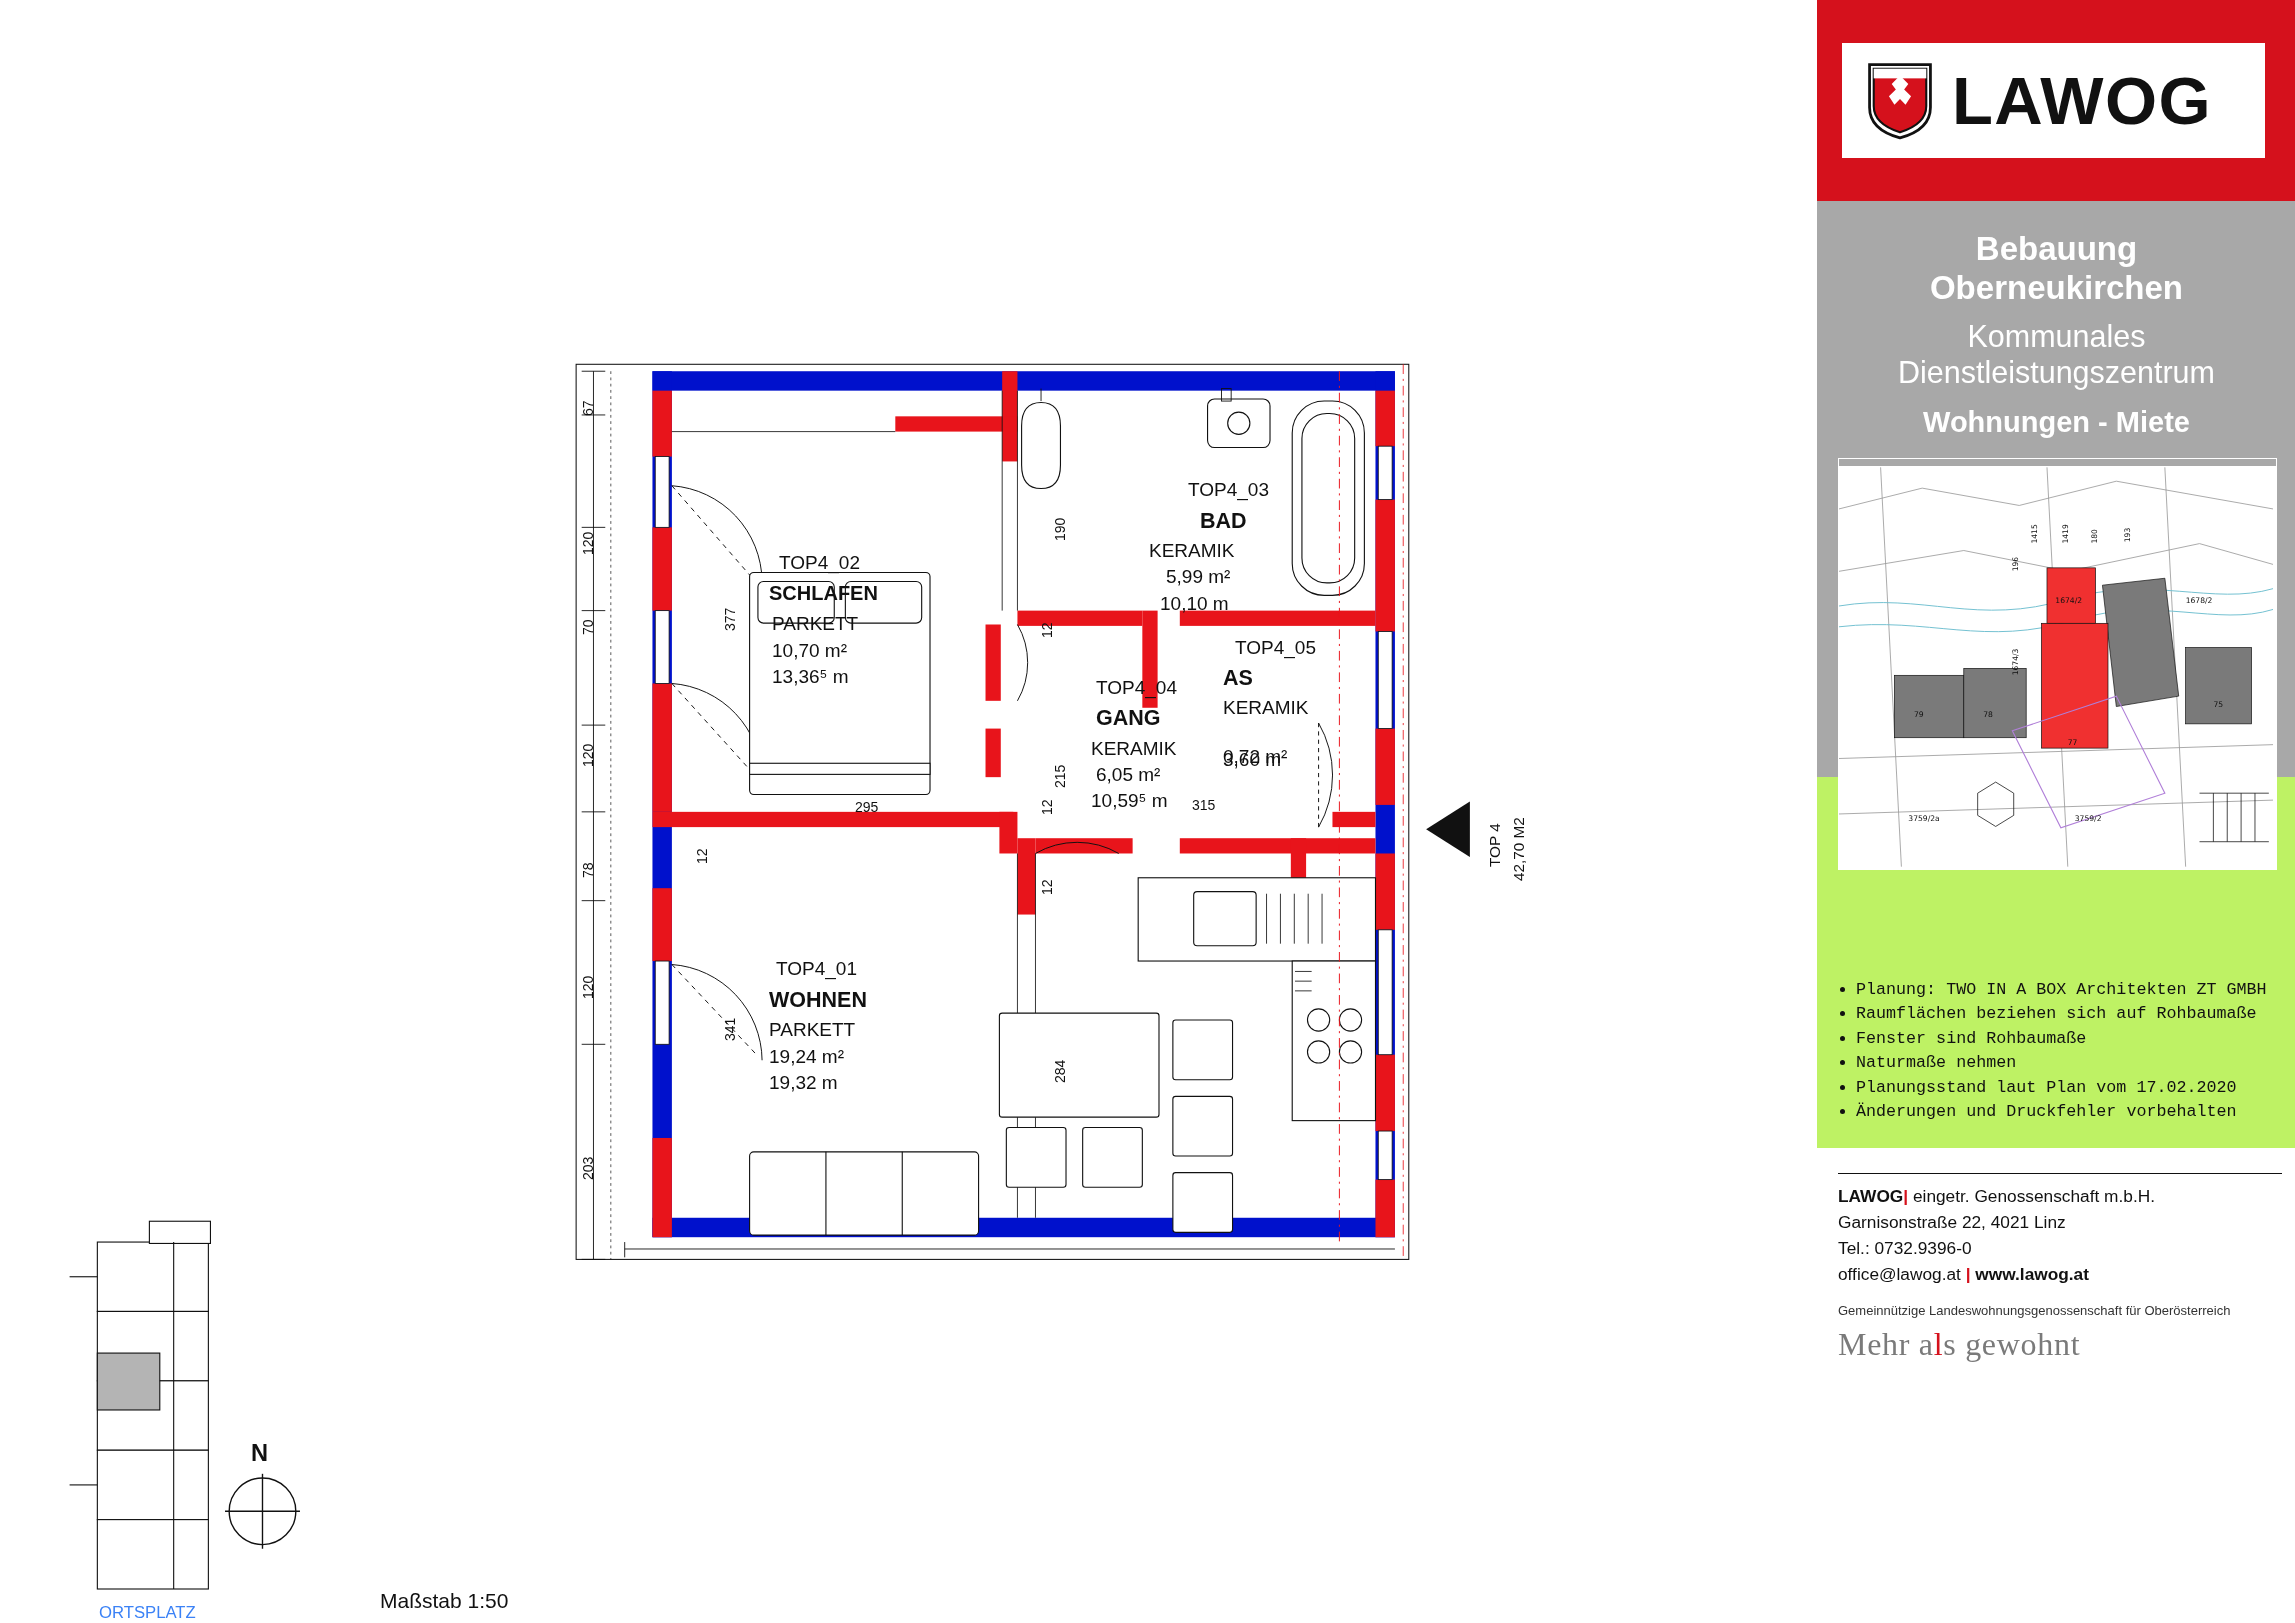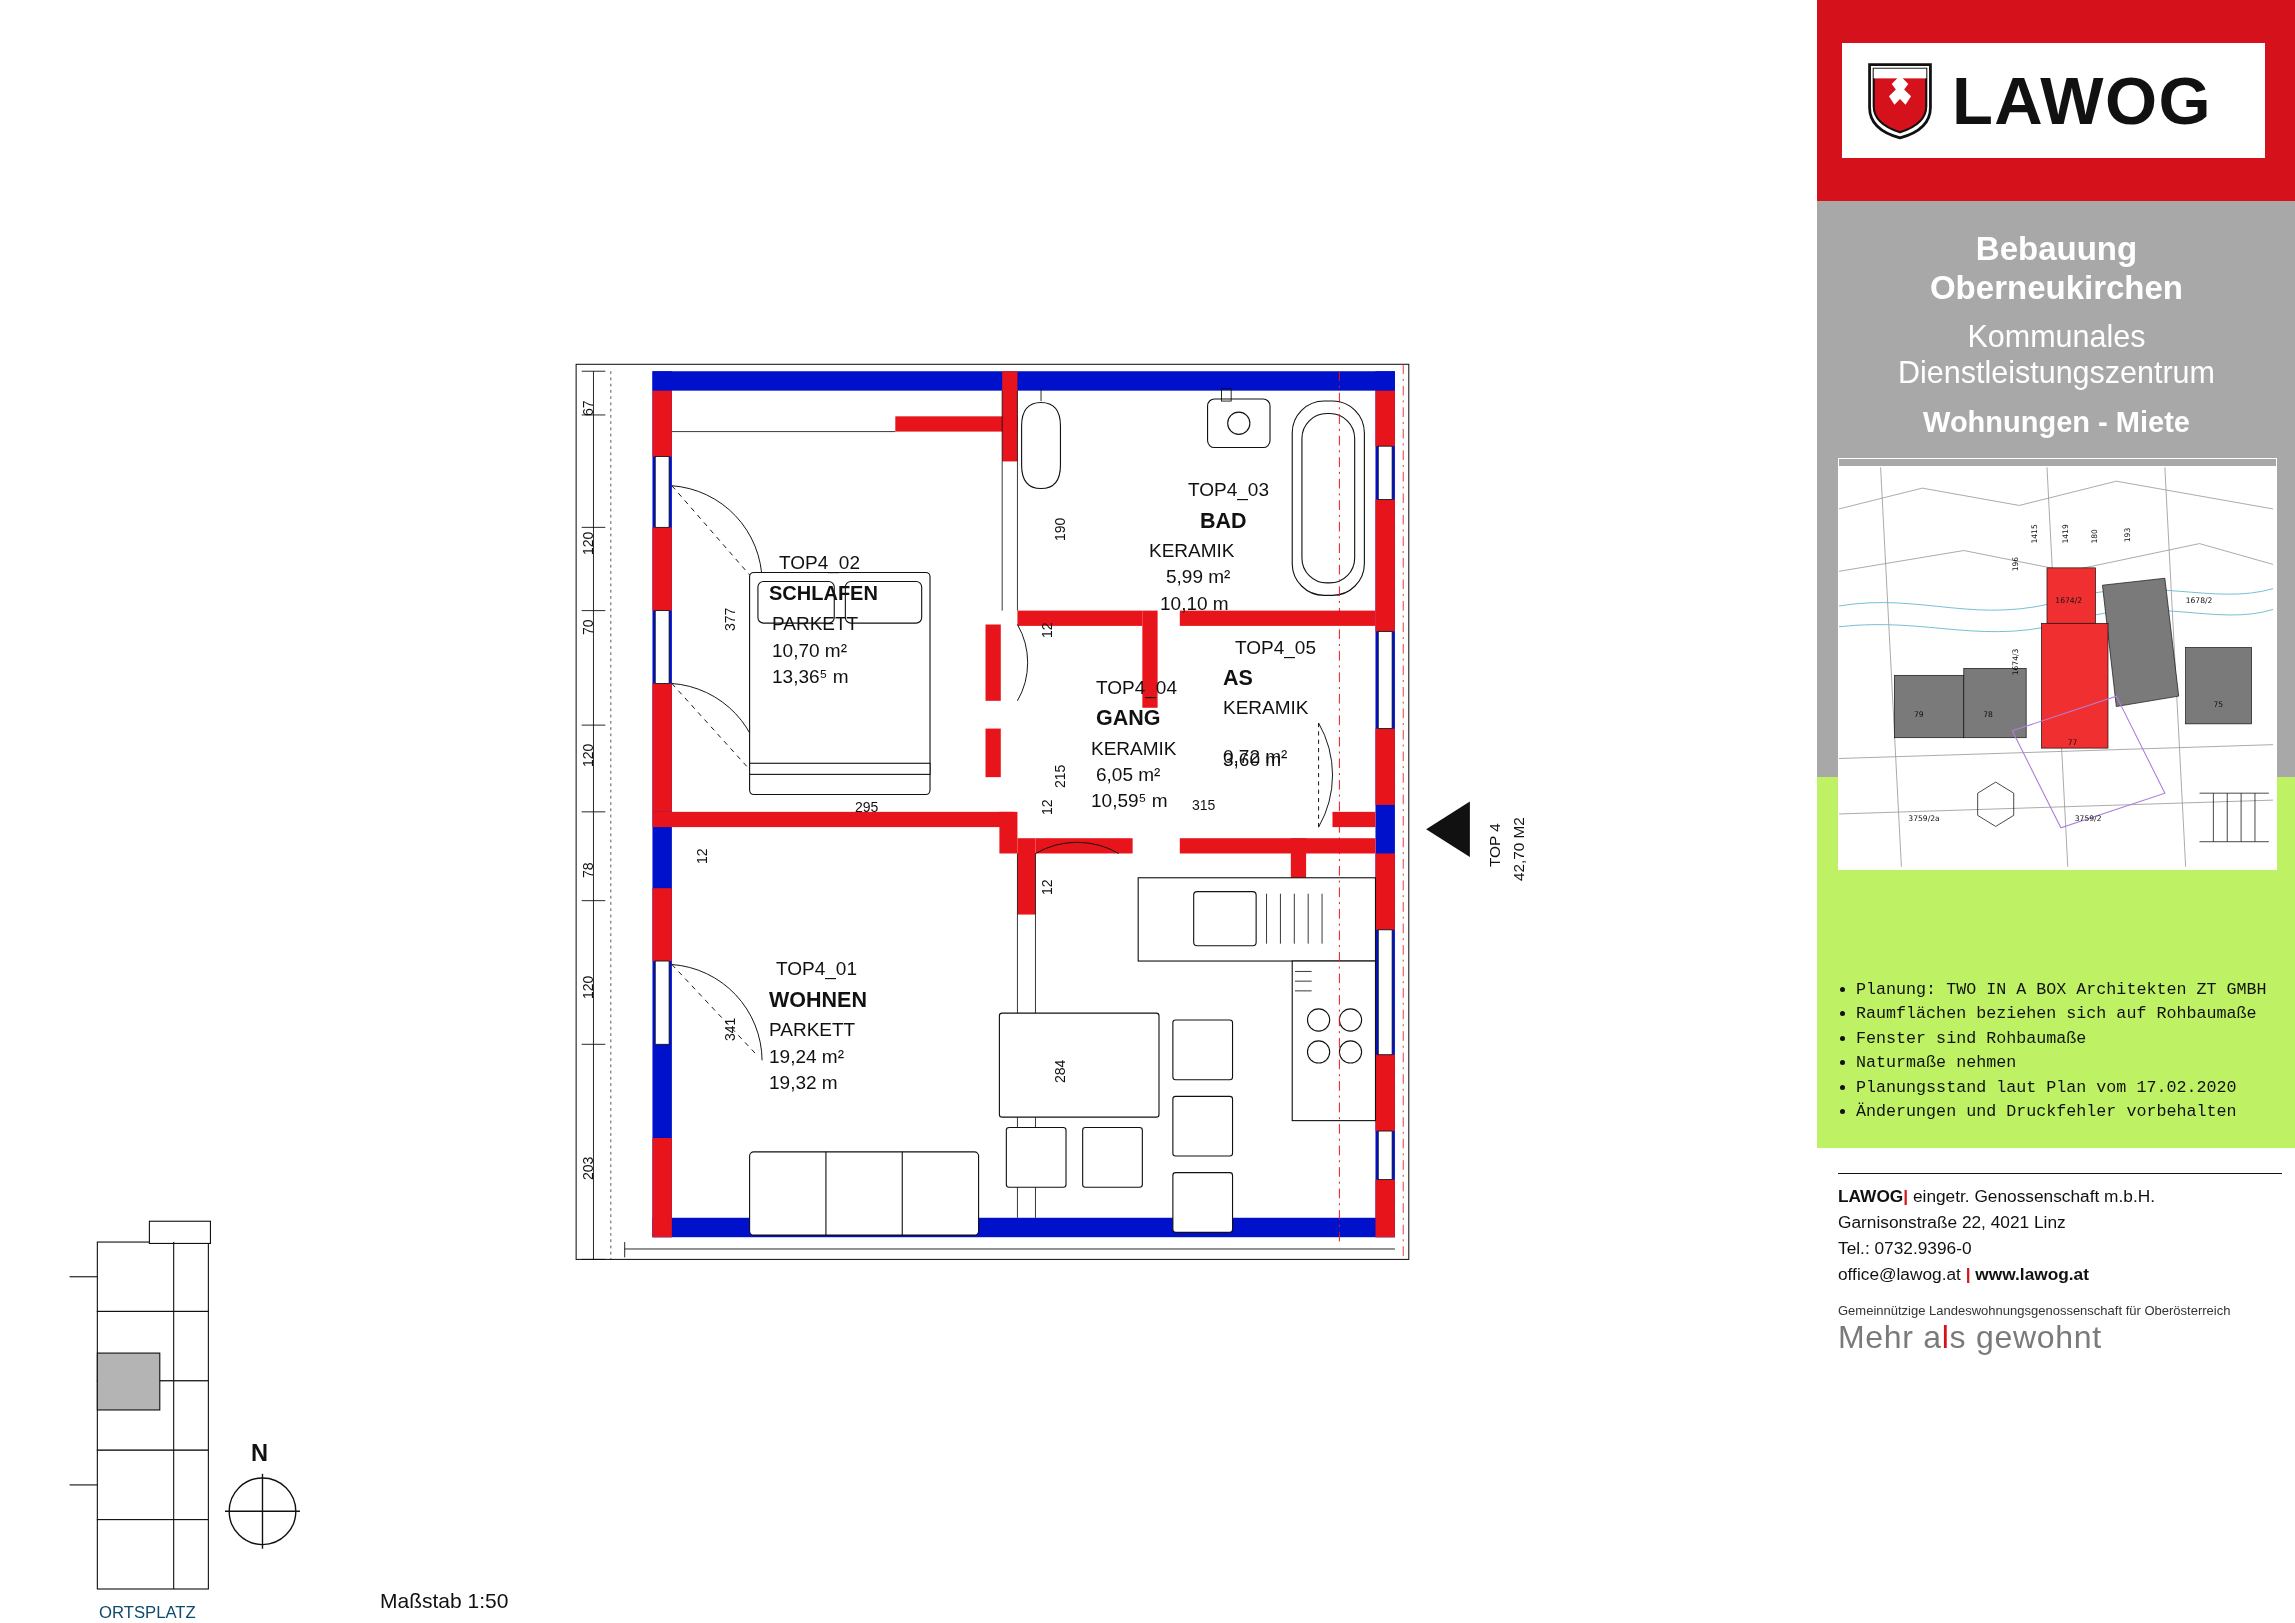--- a/index.html
+++ b/index.html
@@ -35,32 +35,32 @@
   .notes{position:absolute;left:21px;top:978px;width:444px;color:#111;font-size:16.7px;line-height:23px;}
   .notes li{margin-bottom:1.4px;}
   .notes ul{margin:0;padding-left:18px;font-family:Liberation Mono, monospace;}
 
   .footer{position:absolute;left:21px;top:1173px;width:444px;color:#111;font-size:17.3px;line-height:26px;}
   .footer .rule{width:444px;height:1.4px;background:#111;margin-bottom:8.3px;}
   .lawog-sm{font-weight:bold;}
   .pipe{color:#d5111c;font-weight:bold;}
   .footer a,.footer .lnk{color:#111;}
   .small-note{font-size:13px;color:#333;margin-top:11px;}
-  .slogan{font-size:32px;color:#7a7a7a;margin-top:0;letter-spacing:0.7px;}
+  .slogan{font-size:32px;color:#7a7a7a;margin-top:7px;letter-spacing:0.7px;font-family:Liberation Serif, serif;}
   .slogan .accent{color:#d5111c;}
 
   
   .plan{position:absolute;left:0;top:0;width:1817px;height:1623px;}
   .txt{position:absolute;font-size:19px;color:#111;white-space:nowrap;}
   .txt.b{font-weight:bold;}
   .dim{position:absolute;font-size:14px;color:#111;white-space:nowrap;}
   .vdim{position:absolute;font-size:14px;color:#111;white-space:nowrap;transform:rotate(-90deg);transform-origin:left top;}
   .scale-label{position:absolute;font-size:21px;color:#111;}
   .north-label{position:absolute;font-size:23.6px;font-weight:bold;color:#111;}
-  .orts{position:absolute;font-size:16.7px;color:#0c4a6e;}
+  .orts{position:absolute;font-size:16.7px;color:#3b82f6;}
 </style>
 </head>
 <body>
 
 <div class="page">
 
   <div class="plan">
 
     <svg width="1817" height="1623" viewBox="0 0 2618 2339">
 

